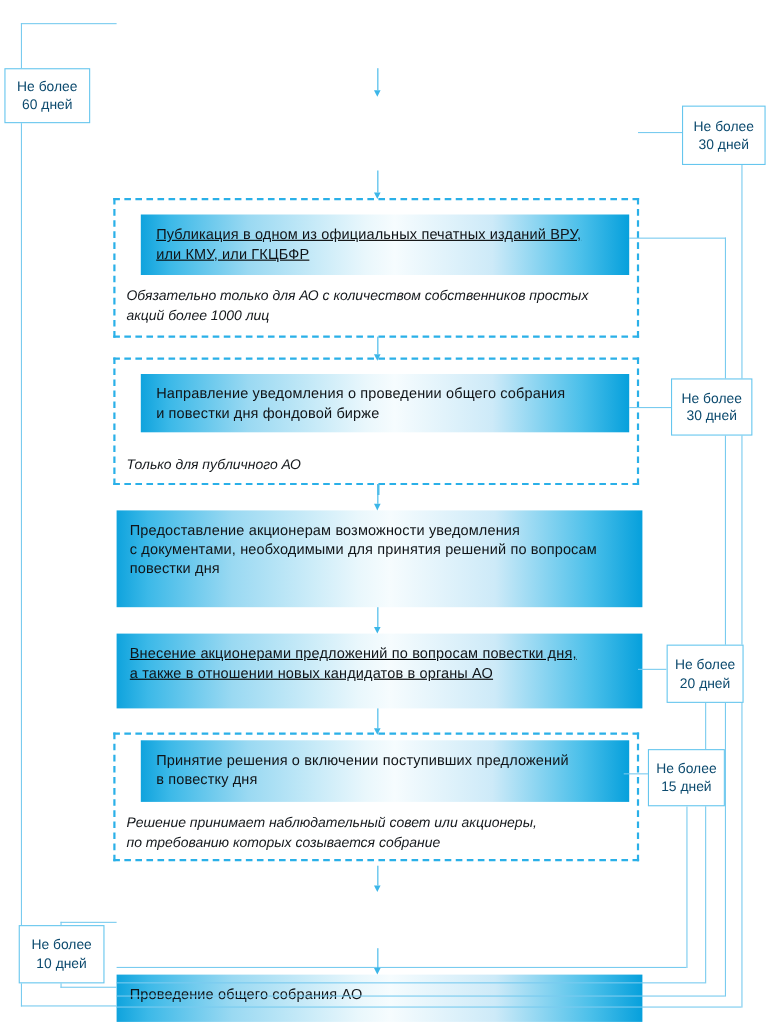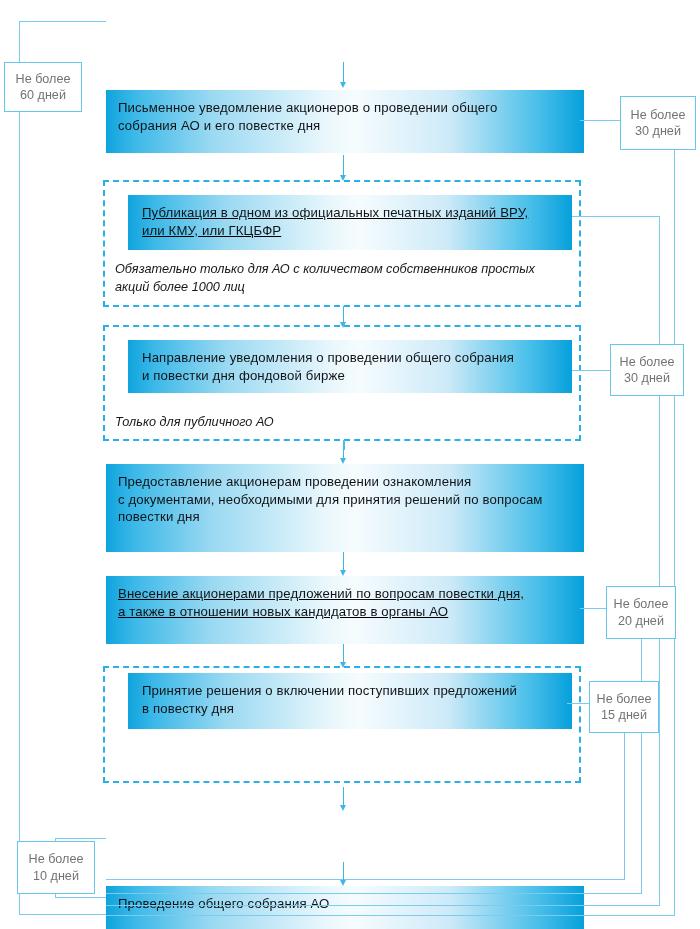--- a/index.html
+++ b/index.html
@@ -49,21 +49,21 @@
   .sidebox {
     position: absolute;
     border: 1.4px solid #66c6ee;
     background: #ffffff;
     display: flex;
     align-items: center;
     justify-content: center;
     text-align: center;
     font-size: 12.6px;
     line-height: 1.28;
-    color: #737373;
+    color: #0c4a6e;
     white-space: pre-line;
     z-index: 6;
   }
 
   
   .ln { position: absolute; background: #79cbef; z-index: 1; }
   .ln.h { height: 1.4px; }
   .ln.v { width: 1.4px; }
 
   
@@ -143,56 +143,54 @@
 
   <div class="stub" style="left:343px; top:440px; height:10px;"></div>
 
   <div class="dashgroup" style="left:103px; top:180px; width:478px; height:127px;"></div>
 
   <div class="dashgroup" style="left:103px; top:325px; width:478px; height:116px;"></div>
 
   <div class="dashgroup" style="left:103px; top:666px; width:478px; height:117px;"></div>
 
 
-  <div class="pbox" style="left:106px; top:90px; width:478px; height:63px;">
-    <div class="txt">Письменное уведомление акционеров о проведении общего
-собрания АО и его повестке дня</div>
-  </div>
 
   <div class="pbox inner" style="left:128px; top:195px; width:444px; height:55px;text-decoration:underline;">
     <div class="txt">Публикация в одном из официальных печатных изданий ВРУ,
 или КМУ, или ГКЦБФР</div>
   </div>
 
   <div class="note" style="left:115px; top:261px; width:460px;">Обязательно только для АО с количеством собственников простых
 акций более 1000 лиц</div>
 
   <div class="pbox inner" style="left:128px; top:340px; width:444px; height:53px;">
     <div class="txt">Направление уведомления о проведении общего собрания
 и повестки дня фондовой бирже</div>
   </div>
 
   <div class="note" style="left:115px; top:414px; width:460px;">Только для публичного АО</div>
 
   <div class="pbox" style="left:106px; top:464px; width:478px; height:88px;">
-    <div class="txt">Предоставление акционерам проведении ознакомления
+    <div class="txt">Предоставление акционерам возможности уведомления
 с документами, необходимыми для принятия решений по вопросам
 повестки дня</div>
   </div>
 
   <div class="pbox" style="left:106px; top:576px; width:478px; height:68px;text-decoration:underline;">
     <div class="txt">Внесение акционерами предложений по вопросам повестки дня,
 а также в отношении новых кандидатов в органы АО</div>
   </div>
 
   <div class="pbox inner" style="left:128px; top:673px; width:444px; height:56px;">
     <div class="txt">Принятие решения о включении поступивших предложений
 в повестку дня</div>
   </div>
 
+  <div class="note" style="left:115px; top:740px; width:460px;">Решение принимает наблюдательный совет или акционеры,
+по требованию которых созывается собрание</div>
 
 
   <div class="pbox" style="left:106px; top:886px; width:478px; height:43px;">
     <div class="txt">Проведение общего собрания АО</div>
   </div>
 
   <div class="sidebox" style="left:4px; top:62px; width:78px; height:50px;">Не более
 60 дней</div>
 
   <div class="sidebox" style="left:620px; top:96px; width:76px; height:54px;">Не более

